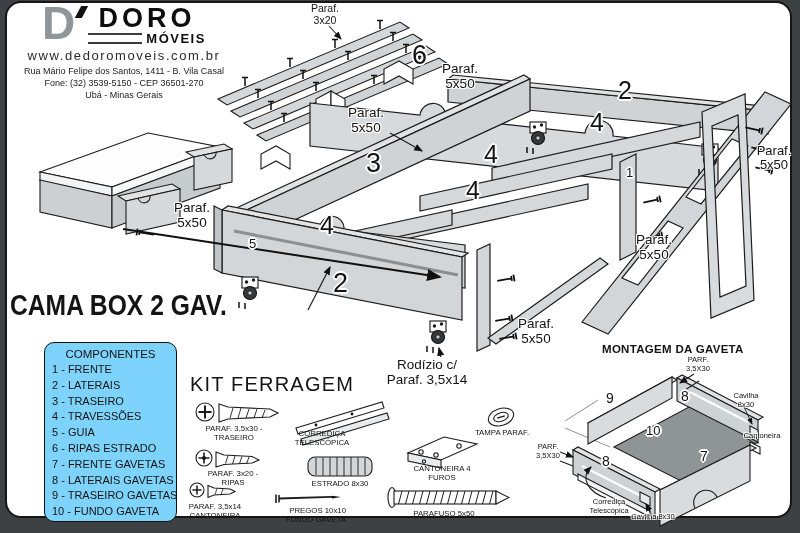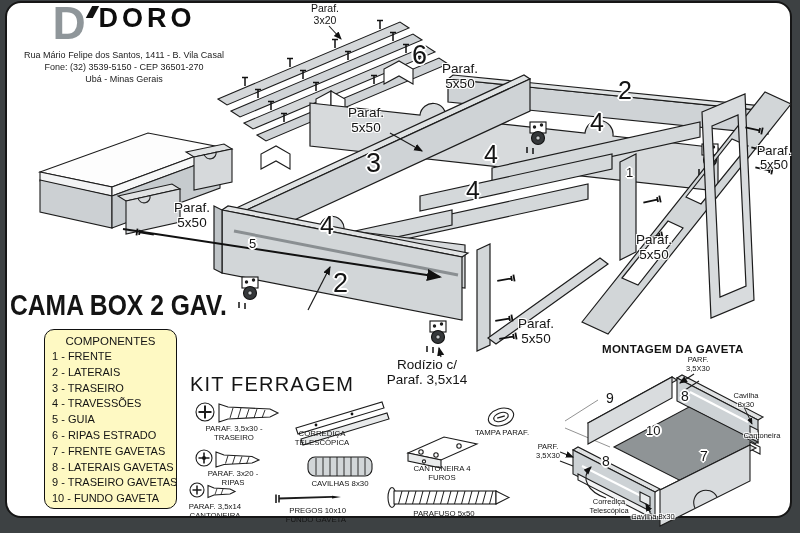--- a/index.html
+++ b/index.html
@@ -32,22 +32,22 @@
   .logo-accent{width:7px;height:12px;background:#111;transform:skewX(-28deg);margin-top:1px;}
   .logo-main{display:flex;flex-direction:column;align-items:center;padding-top:2px;}
   .logo-name{font-size:27px;font-weight:bold;letter-spacing:4px;line-height:.85;color:#0d0d0d;}
   .logo-sub-row{display:flex;align-items:center;gap:4px;margin-top:1px;}
   .logo-bars{width:54px;height:7px;border-top:2.5px solid #3c3c3c;border-bottom:2.5px solid #3c3c3c;}
   .logo-sub{font-size:13px;font-weight:bold;letter-spacing:1.5px;color:#0d0d0d;}
   .website{font-size:13px;letter-spacing:1.6px;color:#2b2b2b;margin-top:1px;}
   .addr{font-size:9px;line-height:1.32;color:#222;margin-top:3px;}
 
   
-  .comp-box{position:absolute;left:44px;top:329px;width:133px;height:180px;border:1.6px solid #111;
-            border-radius:10px;background:#fef9c3;z-index:3;box-sizing:border-box;padding-top:5px;}
+  .comp-box{position:absolute;left:44px;top:342px;width:133px;height:180px;border:1.6px solid #111;
+            border-radius:10px;background:#7dd3fc;z-index:3;box-sizing:border-box;padding-top:5px;}
   .comp-title{text-align:center;font-size:11.5px;margin-bottom:2px;}
   .comp-item{font-size:11px;line-height:15.8px;padding-left:7px;white-space:nowrap;}
 </style>
 </head>
 <body>
 
 <div class="page">
   <div class="card"></div>
 
   <svg class="art" width="800" height="533" viewBox="0 0 800 533">
@@ -263,22 +263,27 @@
       <path d="M650,512 L646,504" fill="none" marker-end="url(#ah)"></path>
     </g>
   </svg>
 
   <header class="brand">
     <div class="logo-row">
       <span class="logo-d">D</span>
       <span class="logo-accent"></span>
       <span class="logo-main">
         <span class="logo-name">DORO</span>
+        <span class="logo-sub-row">
+          <span class="logo-bars"></span>
+          <span class="logo-sub">MÓVEIS</span>
+        </span>
       </span>
     </div>
+    <div class="website">www.dedoromoveis.com.br</div>
     <div class="addr">
       <div>Rua Mário Felipe dos Santos, 1411 - B. Vila Casal</div>
       <div>Fone: (32) 3539-5150 - CEP 36501-270</div>
       <div>Ubá - Minas Gerais</div>
     </div>
   </header>
 
   <div class="main-title" style="left:10px;top:289px;">CAMA BOX 2 GAV.</div>
 
   <div class="comp-box">
@@ -325,21 +330,21 @@
 
   <div class="kit-title" style="left:190px;top:373px;">KIT FERRAGEM</div>
   <span class="kit-lbl" style="left:196px;top:424px;width:76px;">PARAF. 3,5x30 -
 TRASEIRO</span>
   <span class="kit-lbl" style="left:200px;top:469px;width:66px;">PARAF. 3x20 -
 RIPAS</span>
   <span class="kit-lbl" style="left:182px;top:502px;width:66px;">PARAF. 3,5x14
 CANTONEIRA</span>
   <span class="kit-lbl" style="left:288px;top:429px;width:68px;">CORREDIÇA
 TELESCÓPICA</span>
-  <span class="kit-lbl" style="left:300px;top:479px;width:80px;">CAVILHAS 8x30</span>
+  <span class="kit-lbl" style="left:300px;top:479px;width:80px;">ESTRADO 8x30</span>
   <span class="kit-lbl" style="left:278px;top:506px;width:68px;text-align:right;">PREGOS 10x10
 FUNDO GAVETA</span>
   <span class="kit-lbl" style="left:468px;top:428px;width:68px;">TAMPA PARAF.</span>
   <span class="kit-lbl" style="left:400px;top:464px;width:84px;">CANTONEIRA 4 FUROS</span>
   <span class="kit-lbl" style="left:404px;top:509px;width:80px;">PARAFUSO 5x50</span>
 
   <div class="gv-title" style="left:602px;top:343px;">MONTAGEM DA GAVETA</div>
   <span class="tiny" style="left:676px;top:356px;width:44px;">PARF.
 3,5X30</span>
   <span class="tiny" style="left:528px;top:443px;width:40px;">PARF.

